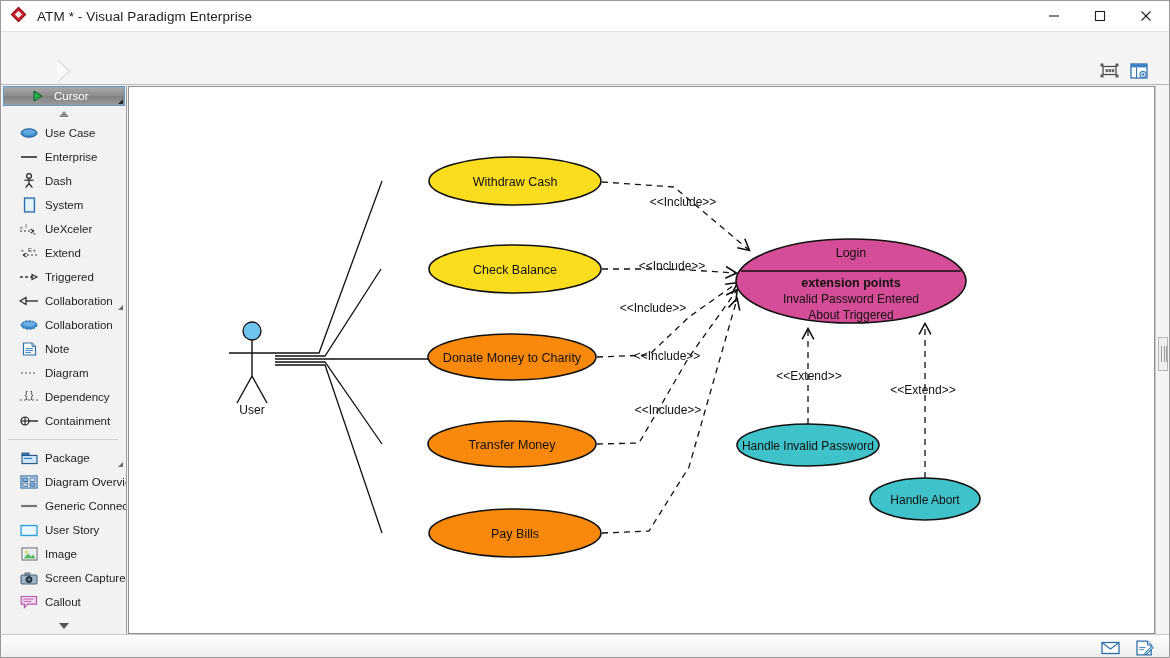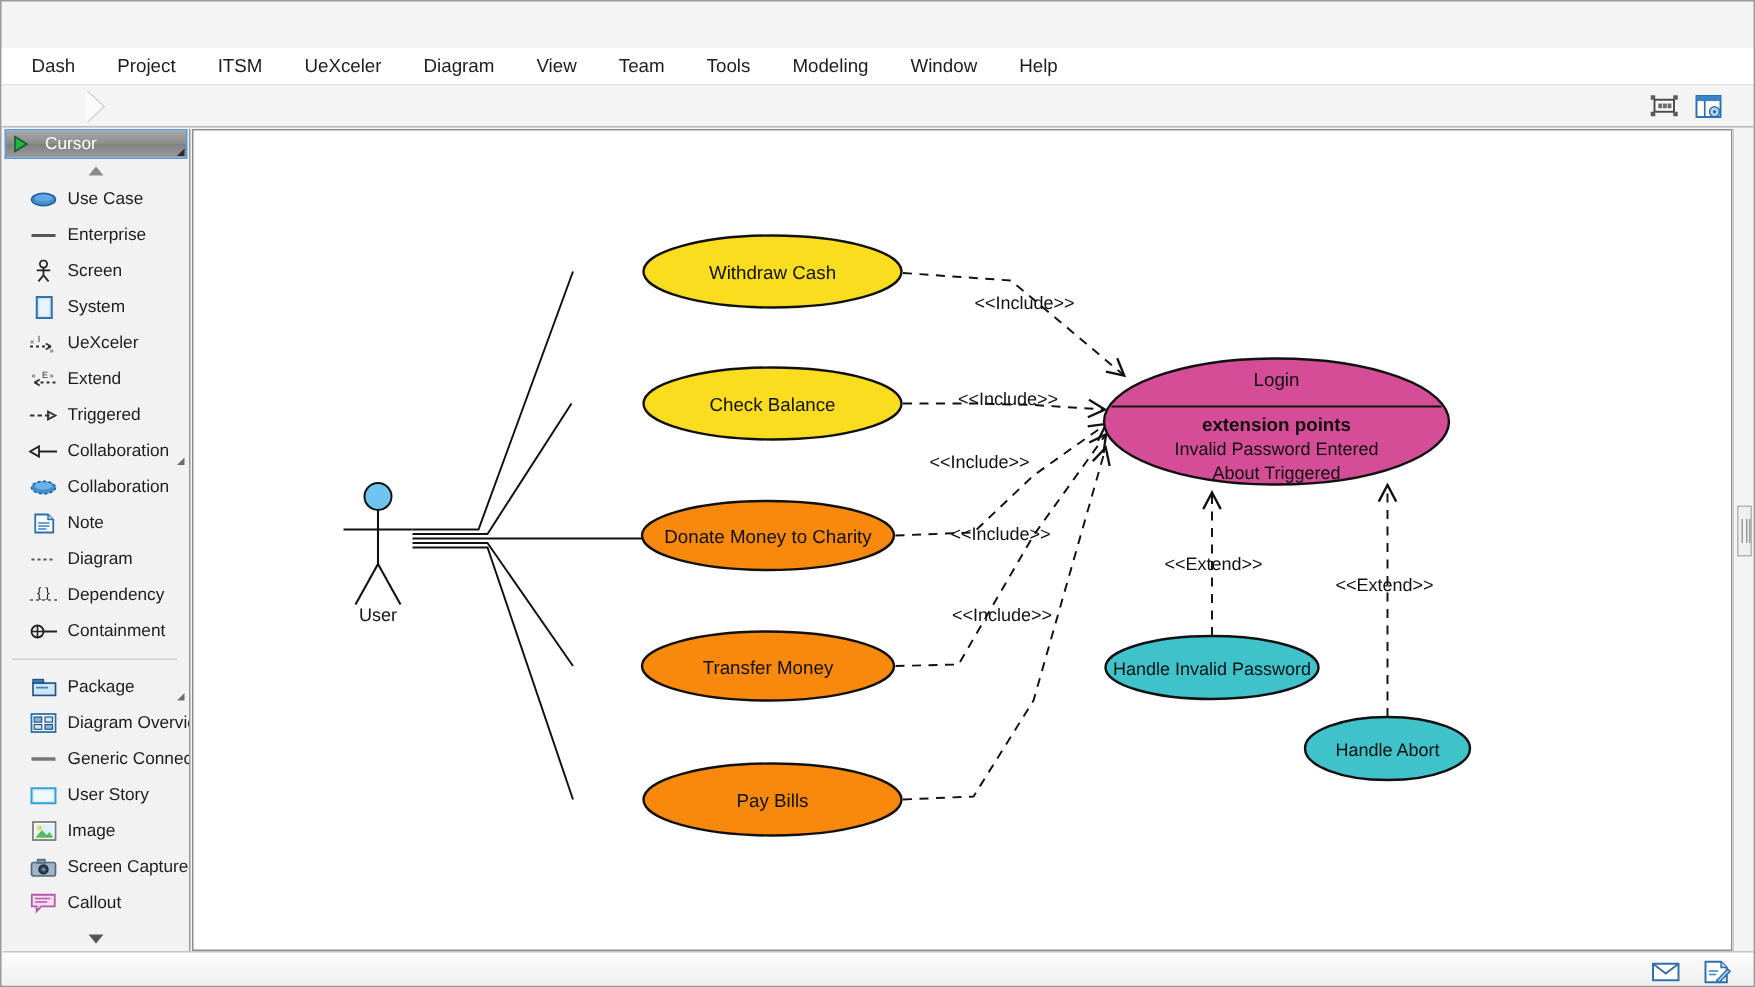--- a/index.html
+++ b/index.html
@@ -95,20 +95,21 @@
     border-right: 1px solid #9a9a9a;
     font-size: 11.5px; color: #1d1d1d;
     overflow: hidden;
   }
   .pal-sel {
     position: relative;
     height: 20px; margin: 0 1px; display: flex; align-items: center;
     background: linear-gradient(to bottom, #a9a9a9 0%, #8d8d8d 48%, #808080 52%, #9c9c9c 100%);
     border: 1px solid #5b9ad5;
     color: #ffffff;
+    padding-left: 24px;
   }
   .pal-sel .corner {
     position:absolute; right:1px; bottom:1px; width:0;height:0;
     border-left:5px solid transparent; border-bottom:5px solid #2a2a2a;
   }
   .pal-scroll {
     height: 15px; display: flex; align-items: center; justify-content: center;
   }
   .tri-up { width:0;height:0;border-left:5px solid transparent;border-right:5px solid transparent;border-bottom:6px solid #8a8a8a; }
   .tri-dn { width:0;height:0;border-left:5px solid transparent;border-right:5px solid transparent;border-top:6px solid #555; }
@@ -159,34 +160,46 @@
     display:flex; align-items:center; justify-content:center;
   }
 
   svg text { font-family: "Liberation Sans", sans-serif; }
 </style>
 </head>
 <body>
 
 <div id="app">
 
-
-  <div id="menubar">
-    <div class="menu-item">Dash</div>
-    <div class="menu-item">Project</div>
-    <div class="menu-item">ITSM</div>
-    <div class="menu-item">UeXceler</div>
-    <div class="menu-item">Diagram</div>
-    <div class="menu-item">View</div>
-    <div class="menu-item">Team</div>
-    <div class="menu-item">Tools</div>
-    <div class="menu-item">Modeling</div>
-    <div class="menu-item">Window</div>
-    <div class="menu-item">Help</div>
+  <div id="titlebar">
+    <div id="app-icon">
+      <div class="dia"></div>
+        <div class="dia2"></div>
+    </div>
+    <span id="title-text">ATM * - Visual Paradigm Enterprise</span>
+    <div class="wbtns">
+      <div class="wbtn">
+        <svg width="12" height="12" viewBox="0 0 12 12">
+            <line x1="1" y1="6" x2="11" y2="6" stroke="#202020" stroke-width="1.1"></line>
+          </svg>
+      </div>
+      <div class="wbtn">
+        <svg width="12" height="12" viewBox="0 0 12 12">
+            <rect x="1.5" y="1.5" width="9" height="9" fill="none" stroke="#202020" stroke-width="1.1"></rect>
+          </svg>
+      </div>
+      <div class="wbtn close">
+        <svg width="12" height="12" viewBox="0 0 12 12">
+            <line x1="1.5" y1="1.5" x2="10.5" y2="10.5" stroke="currentColor" stroke-width="1.1"></line>
+            <line x1="10.5" y1="1.5" x2="1.5" y2="10.5" stroke="currentColor" stroke-width="1.1"></line>
+          </svg>
+      </div>
+    </div>
   </div>
+
 
   <div id="tabstrip">
     <div id="crumb">
       <span>ATM</span>
     </div>
     <div id="crumb-arrow"></div>
 
     <div class="tb-icon" style="left:1097px;">
       <svg width="19" height="15" viewBox="0 0 19 15">
         <rect x="3" y="3.5" width="13" height="8" fill="#ffffff" stroke="#4a4a4a" stroke-width="1.3"></rect>
@@ -248,21 +261,21 @@
     <div class="pal-item">
       <span class="pal-icon">
         <svg width="14" height="16" viewBox="0 0 14 16">
           <circle cx="7" cy="3" r="2.4" fill="none" stroke="#222" stroke-width="1.2"></circle>
           <line x1="7" y1="5.4" x2="7" y2="10.5" stroke="#222" stroke-width="1.2"></line>
           <line x1="2.5" y1="7.2" x2="11.5" y2="7.2" stroke="#222" stroke-width="1.2"></line>
           <line x1="7" y1="10.5" x2="3.6" y2="14.6" stroke="#222" stroke-width="1.2"></line>
           <line x1="7" y1="10.5" x2="10.4" y2="14.6" stroke="#222" stroke-width="1.2"></line>
         </svg>
       </span>
-      <span class="pal-label">Screen</span>
+      <span class="pal-label">Dash</span>
     </div>
 
     <div class="pal-item">
       <span class="pal-icon">
         <svg width="13" height="16" viewBox="0 0 13 16">
             <rect x="1.5" y="1" width="10" height="14" fill="#cfe6fa" stroke="#2f6fa8" stroke-width="1.3"></rect>
             <rect x="3.3" y="2.8" width="6.4" height="10.4" fill="#eaf4fd"></rect>
           </svg>
       </span>
       <span class="pal-label">System</span>

